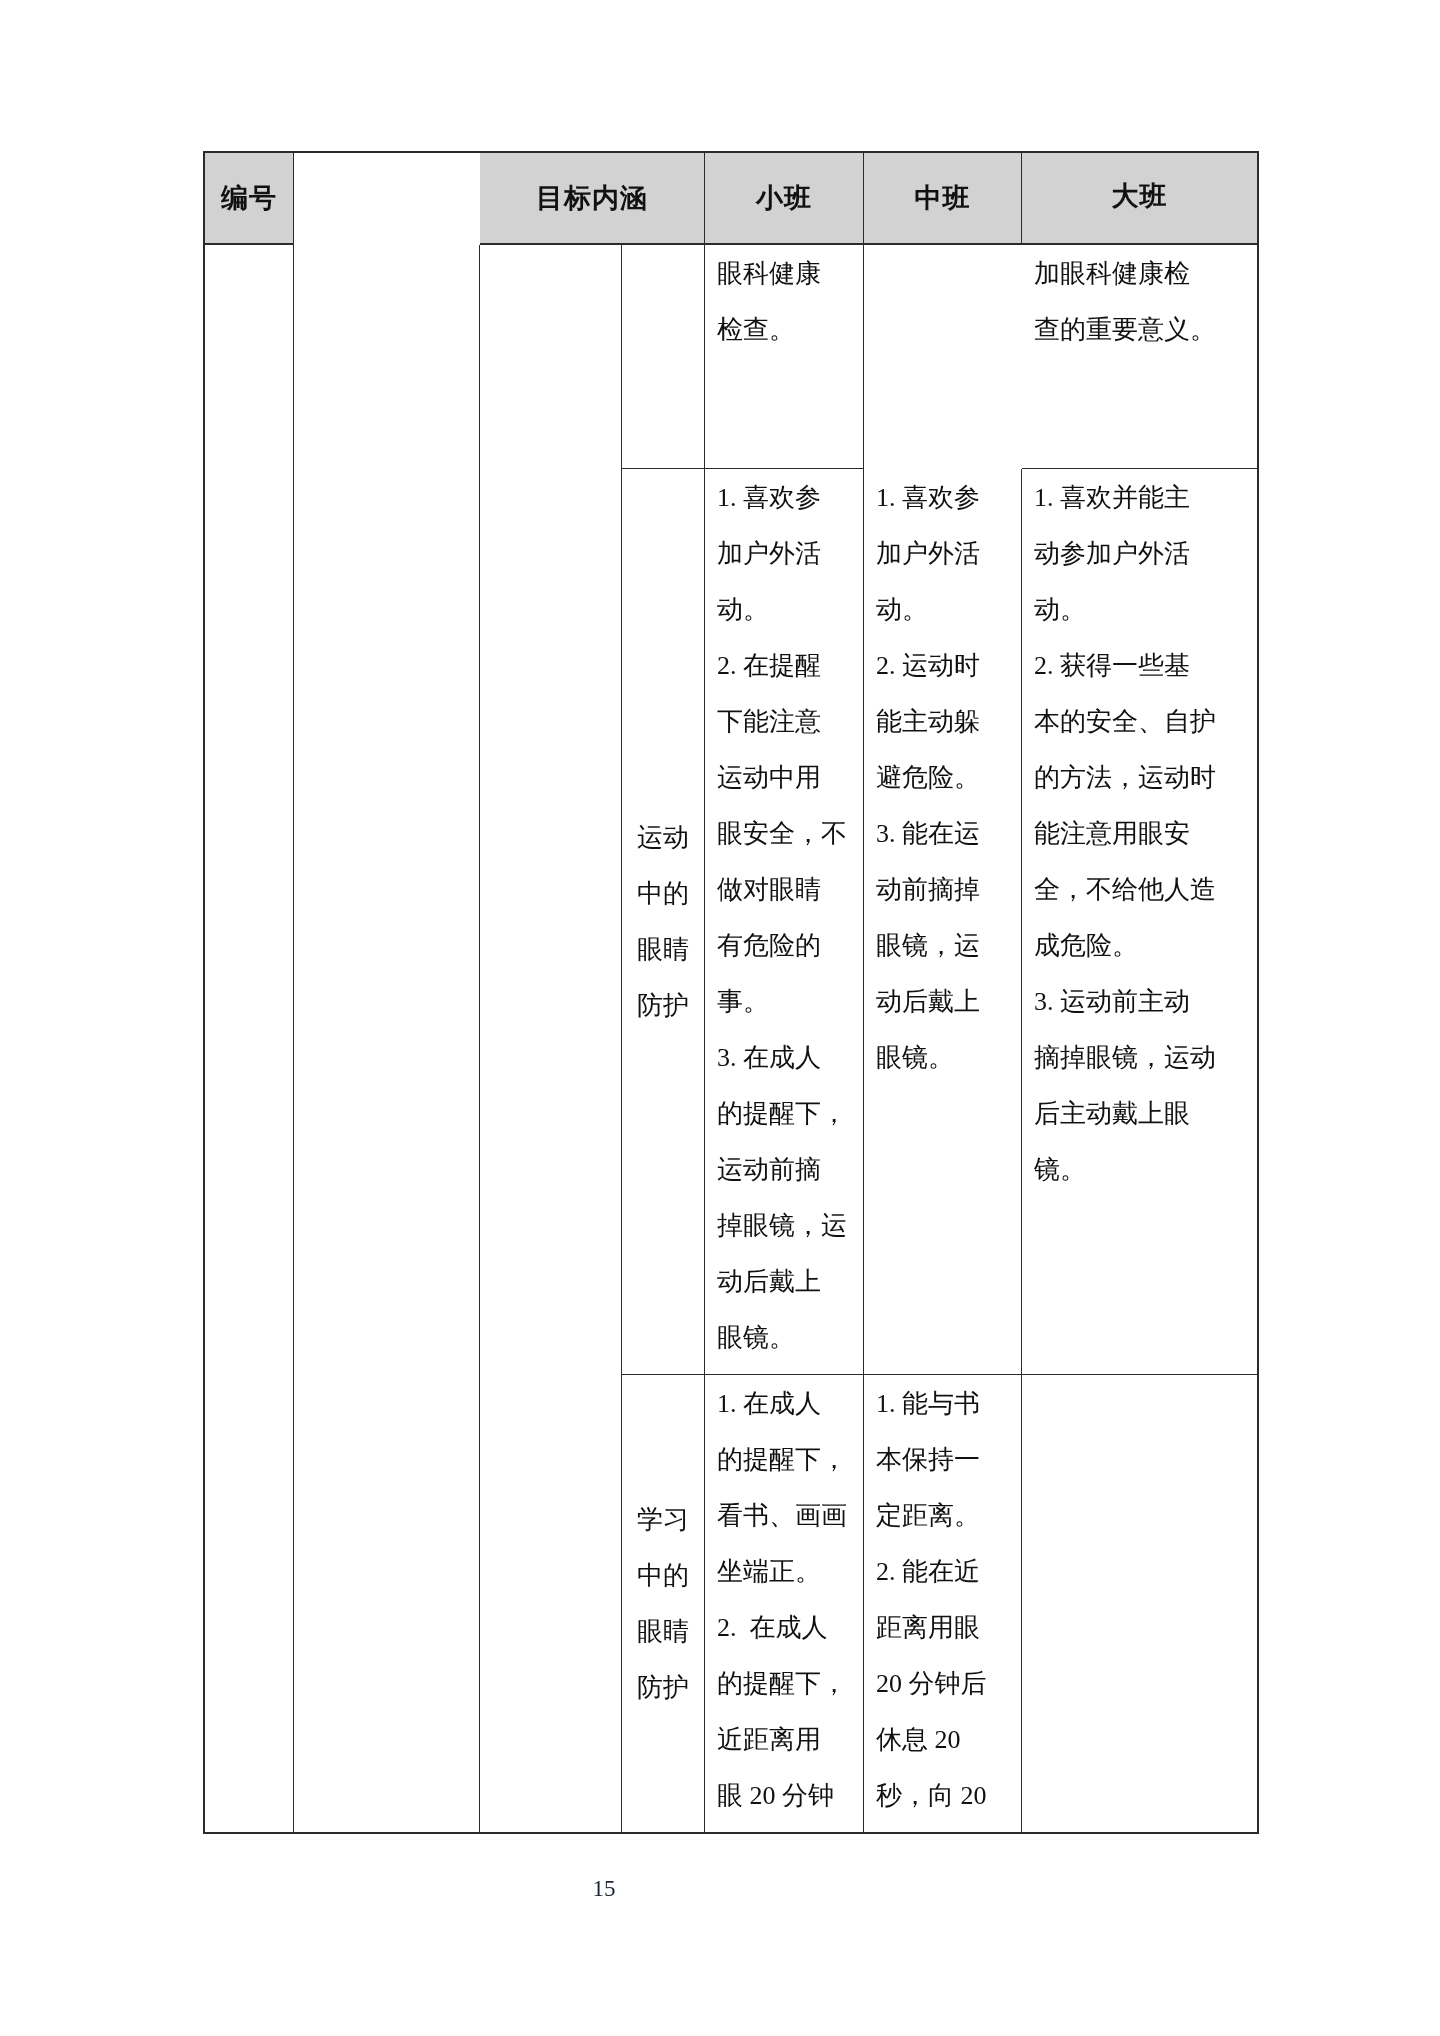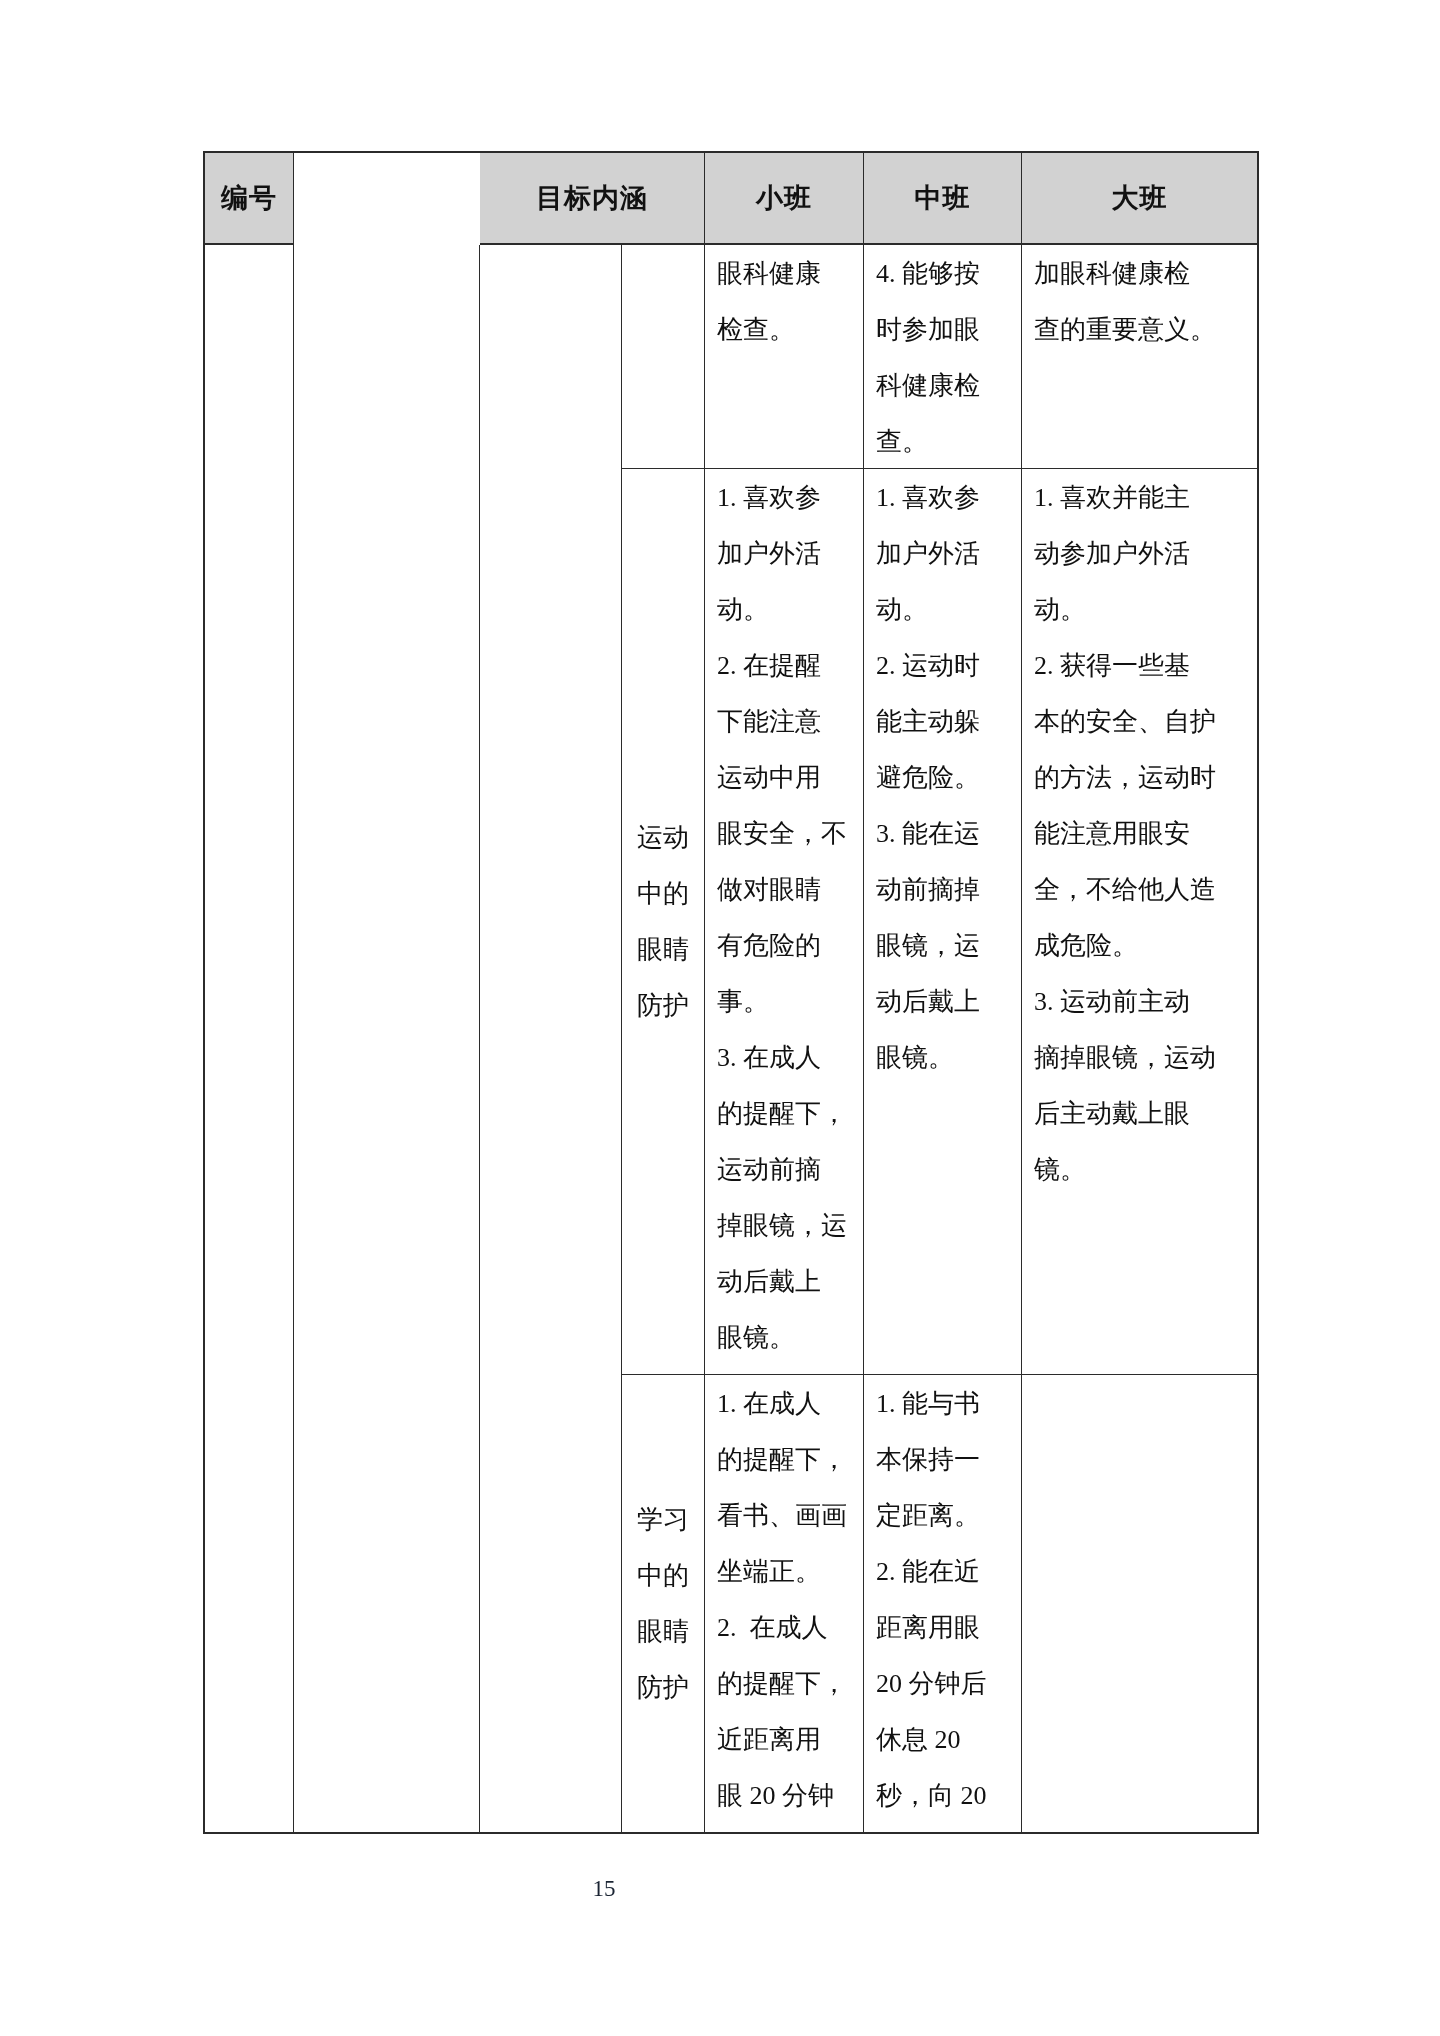--- a/index.html
+++ b/index.html
@@ -98,40 +98,34 @@
       </div>
       <div class="c hd" style="grid-area: 1 / 3 / 2 / 5;">
         <span class="txt">目标内涵</span>
       </div>
       <div class="c hd" style="grid-area: 1 / 5 / 2 / 6;">
         <span class="txt">小班</span>
       </div>
       <div class="c hd" style="grid-area: 1 / 6 / 2 / 7;">
         <span class="txt">中班</span>
       </div>
-      <div class="c hd no-r" style="grid-area: 1 / 7 / 2 / 8;">
+      <div class="c hd no-r" style="grid-area: 1 / 7 / 2 / 8; font-family: Liberation Mono, monospace;">
         <span class="txt">大班</span>
       </div>
 
       <div class="c no-b" style="grid-area: 2 / 1 / 5 / 2;"></div>
       <div class="c no-b" style="grid-area: 2 / 2 / 5 / 3;"></div>
       <div class="c no-b" style="grid-area: 2 / 3 / 5 / 4;"></div>
 
       <div class="c vlab" style="grid-area: 2 / 4 / 3 / 5;">
         <span class="txt"></span>
       </div>
       <div class="c" style="grid-area: 2 / 5 / 3 / 6;">
         <div class="txt">眼科健康
 检查。</div>
-      </div>
-      <div class="c" style="grid-area: 2 / 6 / 3 / 7;">
-        <div class="txt">4. 能够按
-时参加眼
-科健康检
-查。</div>
       </div>
       <div class="c no-r" style="grid-area: 2 / 7 / 3 / 8;">
         <div class="txt">加眼科健康检
 查的重要意义。</div>
       </div>
 
       <div class="c vlab" style="grid-area: 3 / 4 / 4 / 5;">
         <span class="txt">运动
 中的
 眼睛

